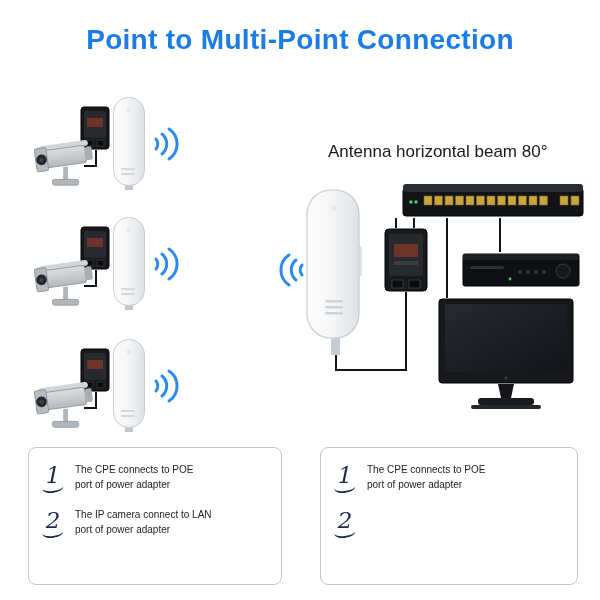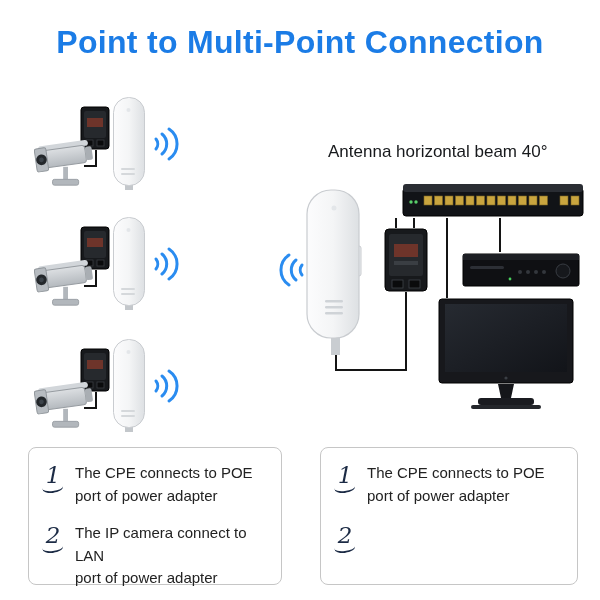--- a/index.html
+++ b/index.html
@@ -2,21 +2,21 @@
 <html style="--title-blue: #1b7ce6; --wave-blue: #2a8cf0; --wire-dark: #141414;"><head>
 <meta charset="utf-8">
 <style>
   *{margin:0;padding:0;box-sizing:border-box;}
   html,body{background:#ffffff;}
   body{width:600px;height:600px;font-family:"Liberation Sans",sans-serif;}
   .canvas{position:relative;width:600px;height:600px;background:#fff;overflow:hidden;}
 
   .title{
     position:absolute;top:24px;left:0;width:100%;text-align:center;
-    font-size:32px;font-weight:700;color:var(--title-blue,#1b7ce6);letter-spacing:.3px;
+    font-size:28px;font-weight:700;color:var(--title-blue,#1b7ce6);letter-spacing:.3px;
   }
   .annotation{
     position:absolute;left:328px;top:142px;font-size:17px;color:#17191c;
   }
 
   svg.diagram{position:absolute;left:0;top:0;width:600px;height:600px;}
   .wire{stroke:var(--wire-dark,#141414);stroke-width:2;fill:none;}
   .wave{stroke:var(--wave-blue,#2a8cf0);}
 
   .notes{position:absolute;left:0;top:447px;width:600px;height:140px;}
@@ -29,30 +29,30 @@
   .note-item{display:flex;gap:12px;align-items:flex-start;}
   .num{
     position:relative;flex:0 0 20px;width:20px;text-align:center;
     font-family:"DejaVu Serif",serif;font-style:italic;
     font-size:23px;line-height:1;color:#1c2b45;padding-top:2px;
   }
   .num::after{
     content:"";position:absolute;left:-1px;bottom:-6px;width:21px;height:9px;
     border-bottom:2px solid #1c2b45;border-radius:50%;transform:rotate(-6deg);
   }
-  .note-text{font-size:15px;line-height:1.5;color:#222;white-space:pre-line;}
+  .note-text{font-size:10px;line-height:1.5;color:#222;white-space:pre-line;}
 </style>
 </head>
 <body>
 
 <div class="canvas">
 
   <h1 class="title">Point to Multi-Point Connection</h1>
 
-  <div class="annotation">Antenna horizontal beam 40°</div>
+  <div class="annotation">Antenna horizontal beam 80°</div>
 
   <svg class="diagram" viewBox="0 0 600 600" aria-hidden="true">
     <defs>
       <linearGradient id="cpegrad" x1="0" y1="0" x2="1" y2="0">
         <stop offset="0" stop-color="#fcfcfd"></stop>
         <stop offset="0.5" stop-color="#f4f5f6"></stop>
         <stop offset="1" stop-color="#dde0e3"></stop>
       </linearGradient>
       <linearGradient id="camgrad" x1="0" y1="0" x2="0" y2="1">
         <stop offset="0" stop-color="#dcdfe2"></stop>

